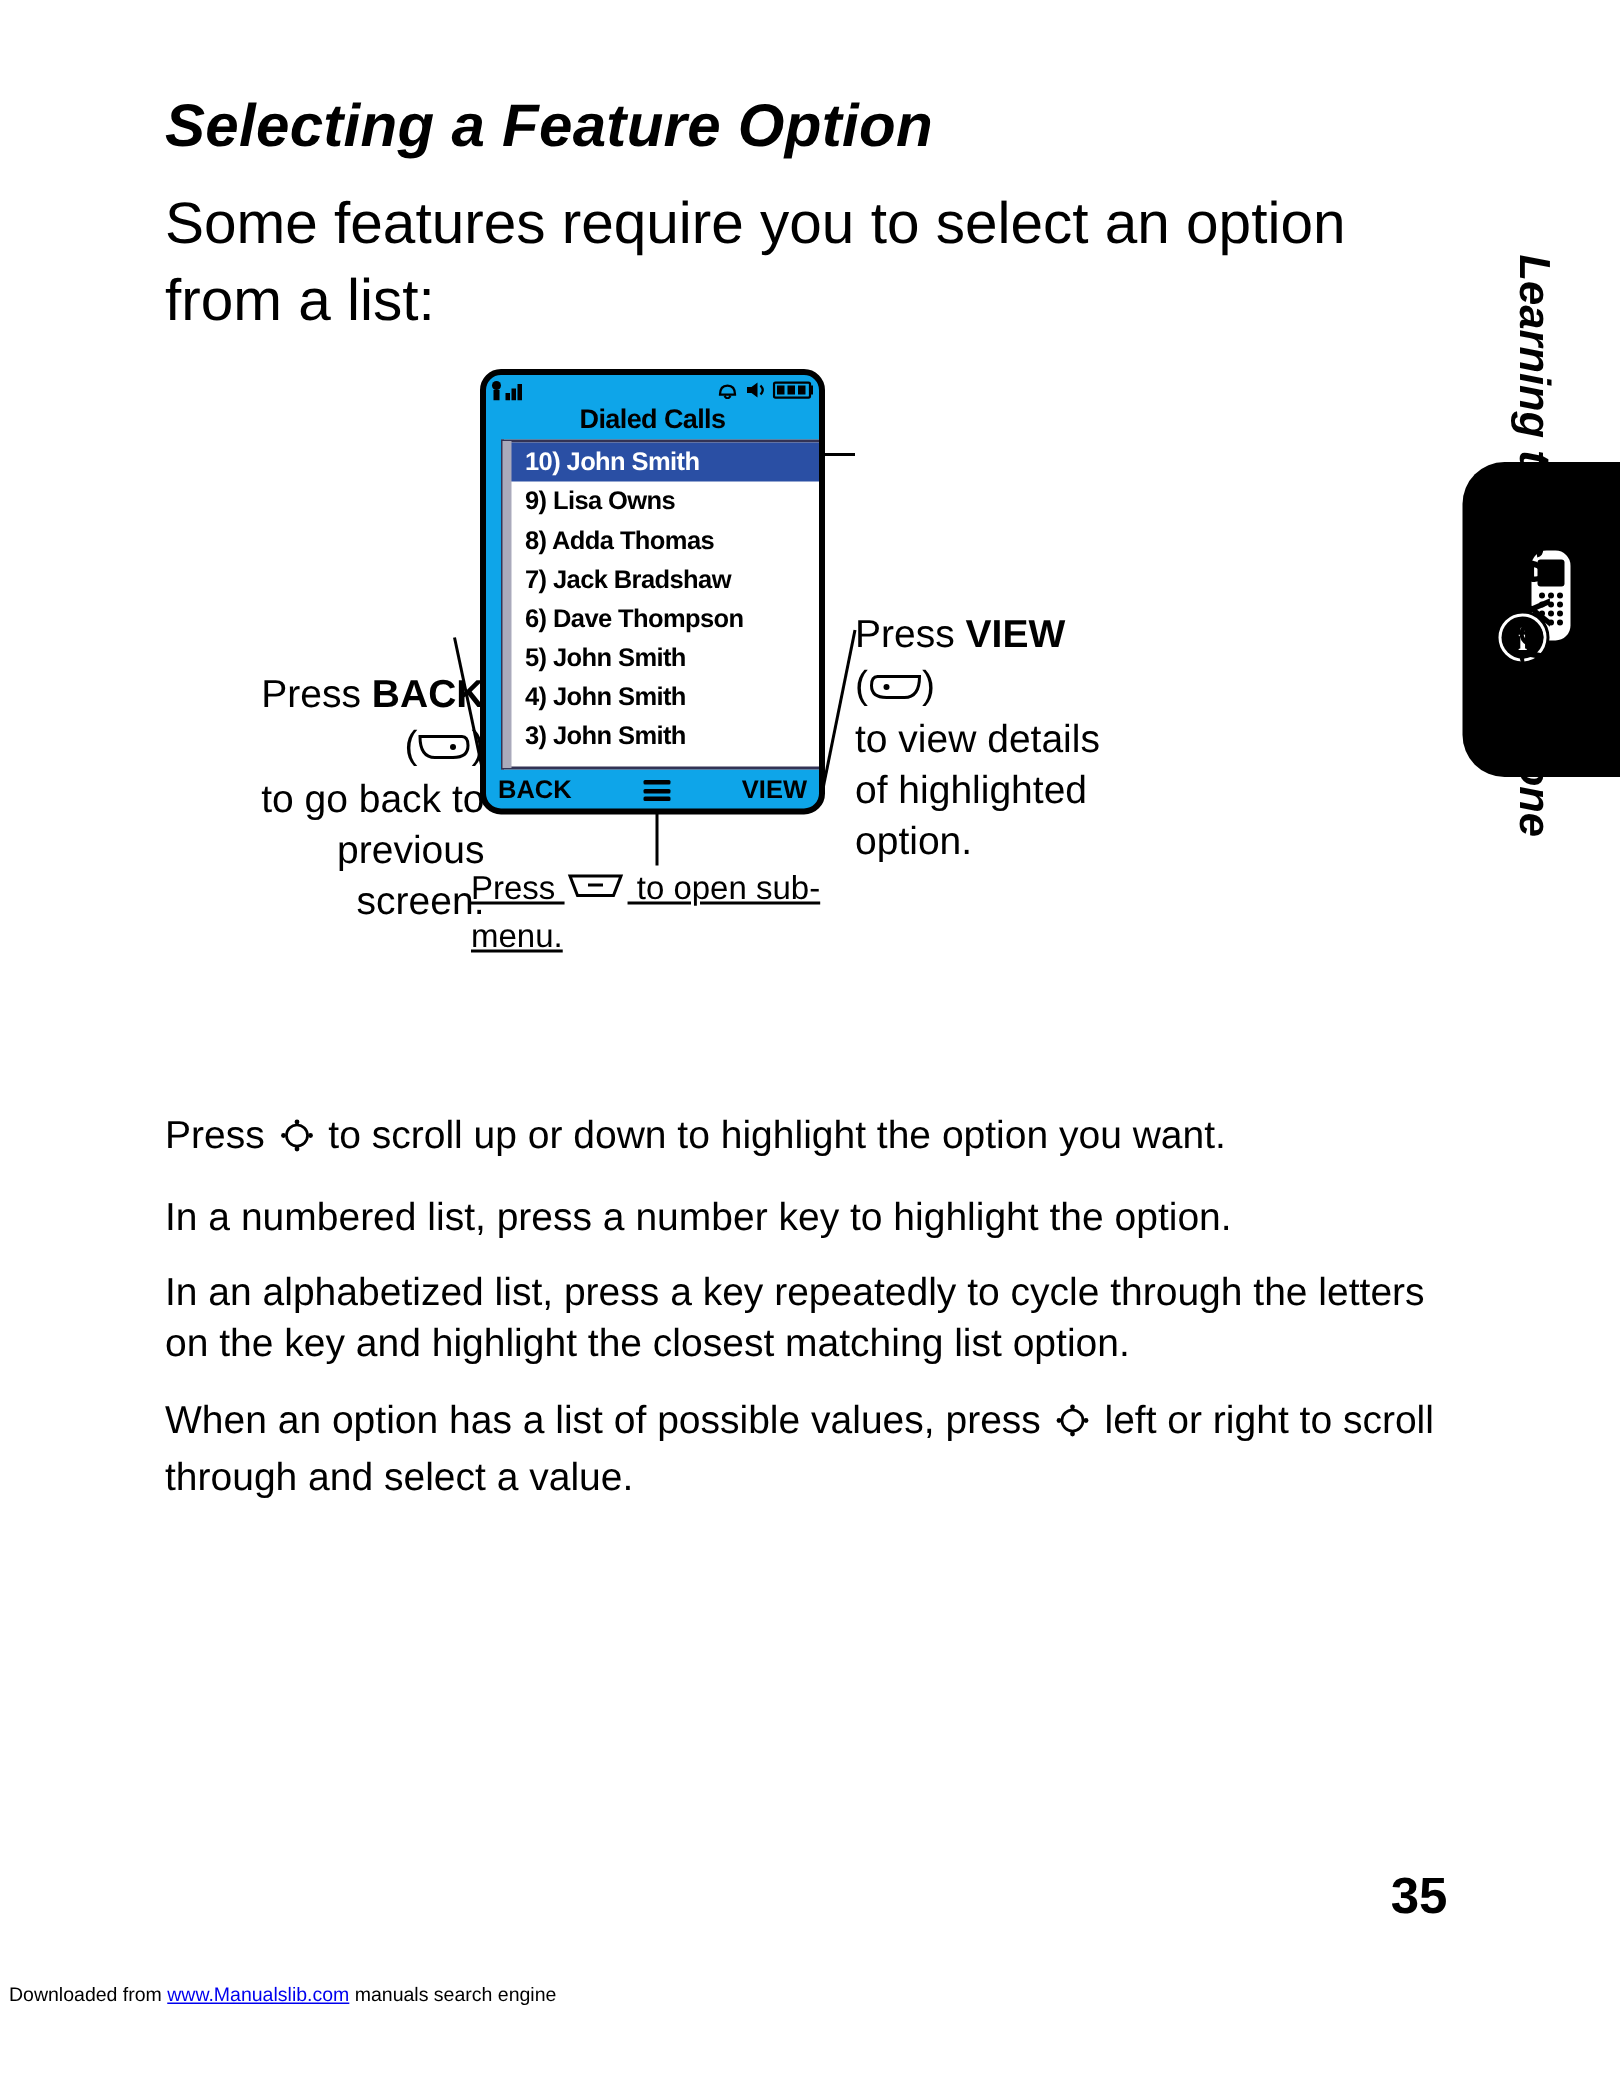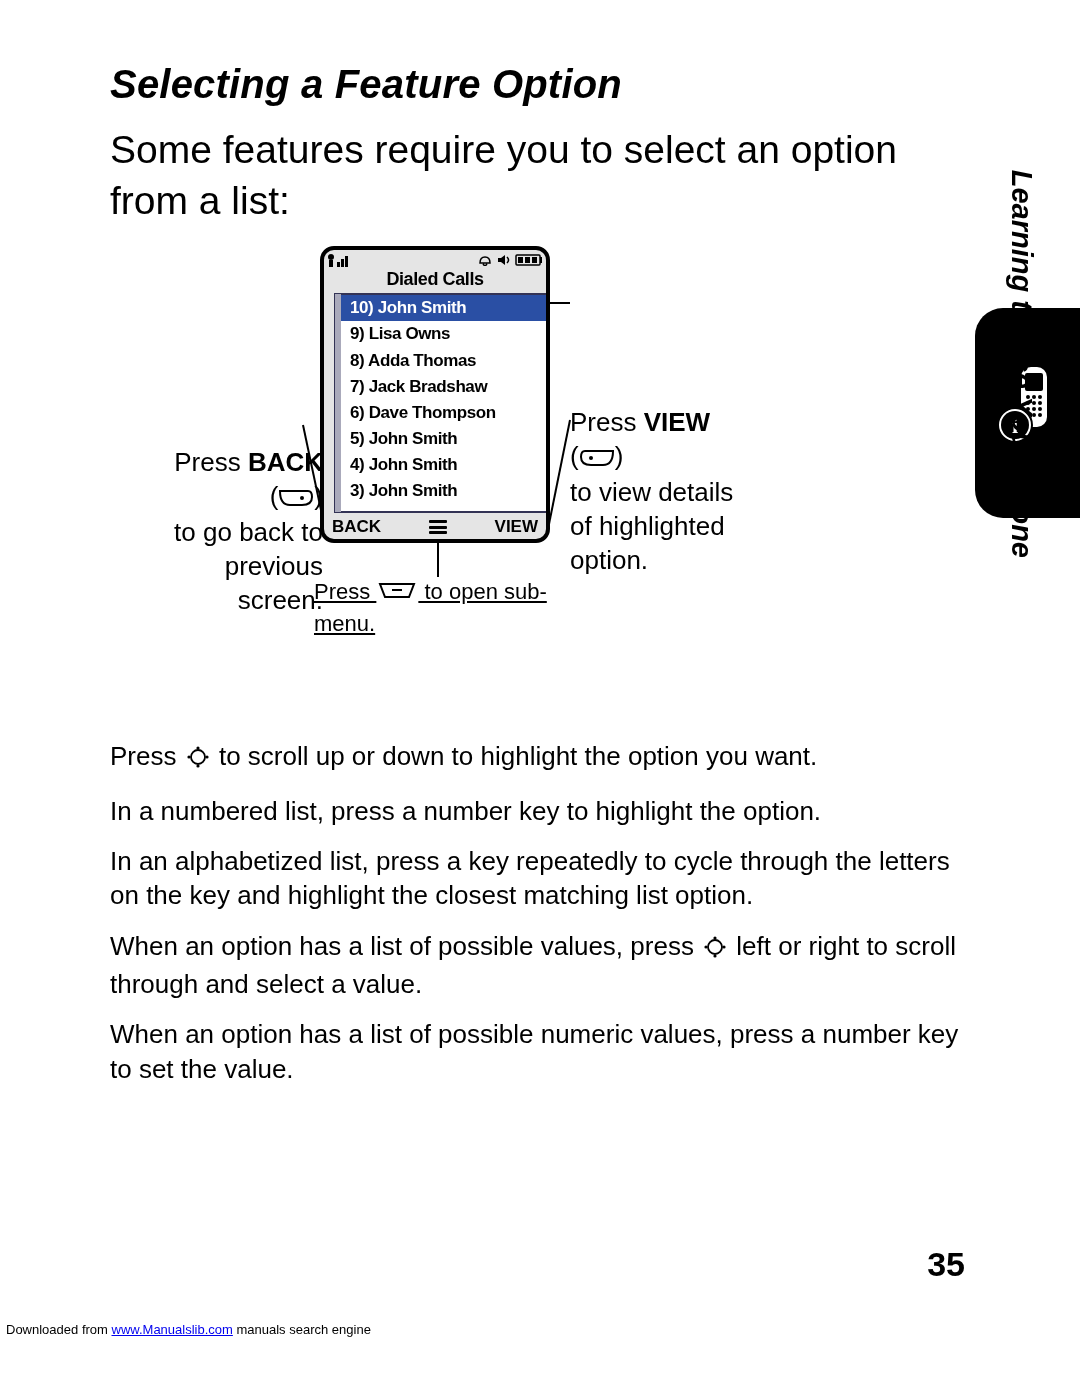--- a/index.html
+++ b/index.html
@@ -57,21 +57,21 @@
 
   
   .phone {
     position: absolute;
     left: 210px;
     top: 5px;
     width: 230px;
     height: 297px;
     border: 4px solid #000;
     border-radius: 14px;
-    background: #e5e5e5;
+    background: #0ea5e9;
     box-sizing: border-box;
     overflow: hidden;
   }
   .statusbar {
     height: 18px;
     width: 100%;
     display: flex;
     align-items: center;
     justify-content: space-between;
     padding: 2px 3px 0 3px;
@@ -348,21 +348,20 @@
       <span>When an option has a list of possible values, press </span><span class="nav-glyph">
         <svg width="24" height="24">
             <circle cx="12" cy="12" r="7" fill="none" stroke="#000" stroke-width="1.8"></circle>
             <circle cx="12" cy="3" r="1.6" fill="#000"></circle>
             <circle cx="12" cy="21" r="1.6" fill="#000"></circle>
             <circle cx="3" cy="12" r="1.6" fill="#000"></circle>
             <circle cx="21" cy="12" r="1.6" fill="#000"></circle>
           </svg>
       </span><span> left or right to scroll through and select a value.</span>
     </p>
-    <p>When an option has a list of possible numeric values, press a number key to set the value.</p>
   </div>
 
   <div class="side-tab">
     <span>
       <svg width="66" height="96" viewBox="0 0 66 96">
         <g fill="#fff">
           <rect x="26" y="4" width="26" height="60" rx="10"></rect>
         </g>
         <g fill="#000">
           <rect x="30" y="10" width="18" height="18" rx="2"></rect>

